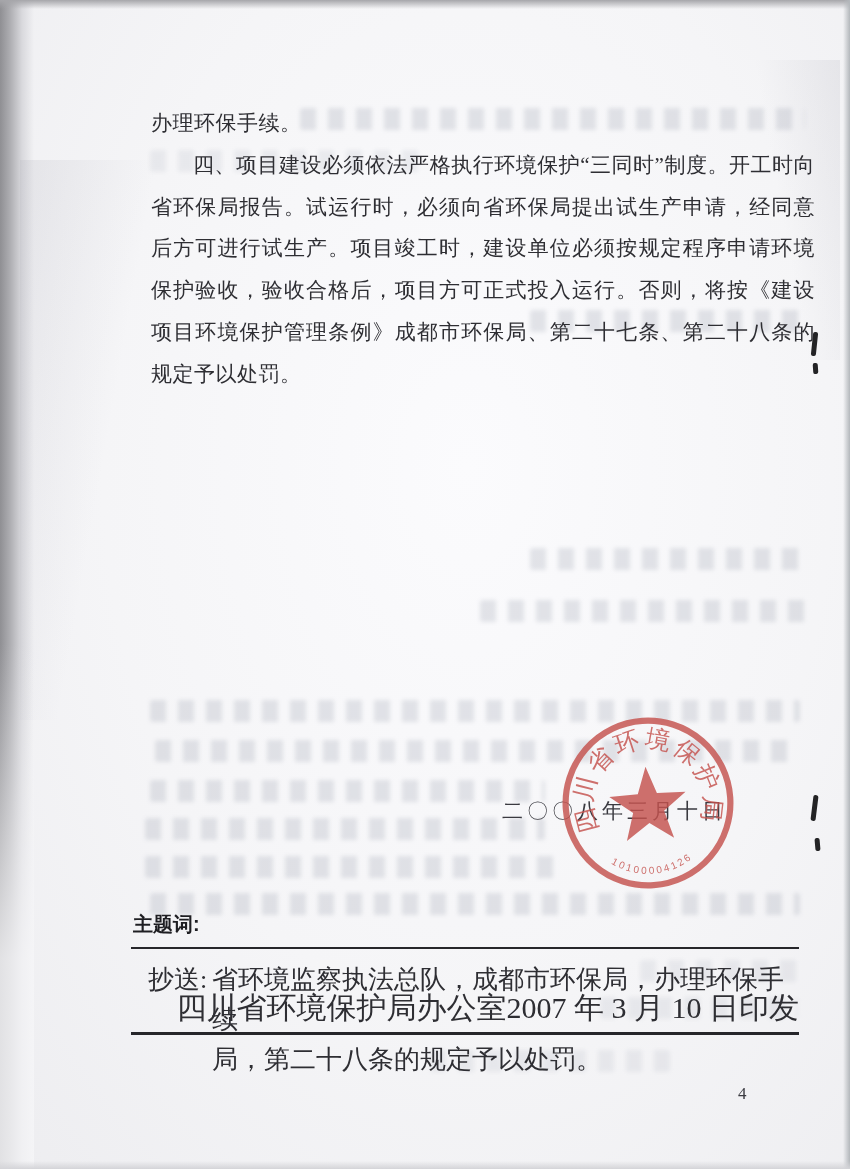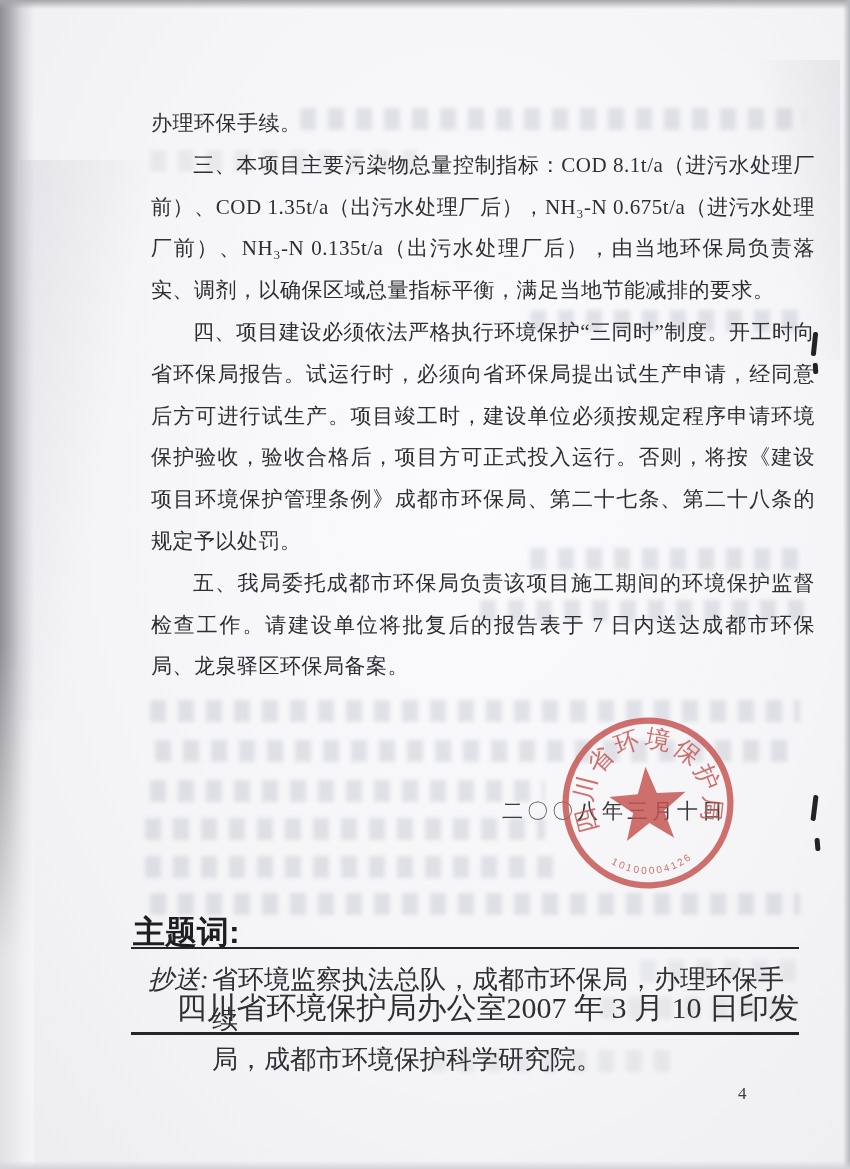--- a/index.html
+++ b/index.html
@@ -51,27 +51,27 @@
     font-size:21px;letter-spacing:4px;color:#3a3a40;white-space:nowrap;}
 
   
   .stamp{position:absolute;left:557px;top:712px;width:182px;height:182px;z-index:3;
     opacity:.82;transform:rotate(-4deg);}
   .stamp svg{width:100%;height:100%;}
 
   
   .subject-row{position:absolute;left:133px;top:911px;width:666px;
     font-family:"Liberation Sans","DejaVu Sans",sans-serif;font-weight:bold;
-    font-size:32px;color:#1e1e22;display:flex;gap:22px;white-space:nowrap;}
+    font-size:20px;color:#1e1e22;display:flex;gap:22px;white-space:nowrap;}
   .rule{position:absolute;left:131px;width:668px;height:2px;background:#26262a;}
   .rule1{top:947px;}
   .rule2{top:1032px;height:2.5px;}
   .cc-row{position:absolute;left:148px;top:960px;width:652px;
     font-size:26px;line-height:40px;color:#2e2e33;display:flex;}
-  .cc-label{flex:0 0 64px;font-style:italic;}
+  .cc-label{flex:0 0 64px;}
   .cc-lines{flex:1;}
   .issuer-row{position:absolute;left:135px;top:988px;width:664px;
     font-size:30px;color:#2e2e33;display:flex;justify-content:flex-end;white-space:nowrap;}
   .page-num{position:absolute;left:738px;top:1084px;font-size:17px;color:#3a3a40;}
 </style>
 </head>
 <body>
 
 <div class="paper">
 
@@ -98,23 +98,21 @@
   <div class="smudge faint" style="top:997px;left:600px;width:198px;"></div>
   <div class="smudge faint" style="top:1050px;left:430px;width:240px;"></div>
 
   <div class="mark" style="left:812px;top:332px;width:5px;height:24px;transform:rotate(6deg);"></div>
   <div class="mark" style="left:813px;top:363px;width:5px;height:11px;transform:rotate(-4deg);"></div>
   <div class="mark" style="left:812px;top:795px;width:5px;height:26px;transform:rotate(7deg);"></div>
   <div class="mark" style="left:815px;top:838px;width:5px;height:13px;transform:rotate(-5deg);"></div>
 
   <main class="body-text">
     <p class="cont">办理环保手续。</p>
-    <p class="ind">三、本项目主要污染物总量控制指标：COD 8.1t/a（进污水处理厂前）、COD 1.35t/a（出污水处理厂后），NH₃-N 0.675t/a（进污水处理厂前）、NH₃-N 0.135t/a（出污水处理厂后），由当地环保局负责落实、调剂，以确保区域总量指标平衡，满足当地节能减排的要求。</p>
     <p class="ind">四、项目建设必须依法严格执行环境保护“三同时”制度。开工时向省环保局报告。试运行时，必须向省环保局提出试生产申请，经同意后方可进行试生产。项目竣工时，建设单位必须按规定程序申请环境保护验收，验收合格后，项目方可正式投入运行。否则，将按《建设项目环境保护管理条例》成都市环保局、第二十七条、第二十八条的规定予以处罚。</p>
-    <p class="ind">五、我局委托成都市环保局负责该项目施工期间的环境保护监督检查工作。请建设单位将批复后的报告表于 7 日内送达成都市环保局、龙泉驿区环保局备案。</p>
   </main>
 
   <div class="doc-date">二〇〇八年三月十日</div>
 
   <div class="stamp">
     <svg viewBox="0 0 190 190" xmlns="http://www.w3.org/2000/svg">
       <circle cx="95" cy="95" r="86" fill="none" stroke-width="6.5" stroke="#c5524e"></circle>
       <polygon points="95,57 105,85.2 134.9,86 111.2,104.3 119.7,133 95,116 70.3,133 78.8,104.3 55.1,86 85,85.2" fill="#c5524e"></polygon>
       <defs>
         <path id="arcOrg" d="M 40.5 114.8 A 58 58 0 1 1 149.5 114.8" fill="none"></path>
@@ -131,21 +129,21 @@
 
   <div class="subject-row">
     <span>主题词:</span>
   </div>
   <div class="rule rule1"></div>
 
   <div class="cc-row">
     <span class="cc-label">抄送:</span>
     <span class="cc-lines">
       <div>省环境监察执法总队，成都市环保局，办理环保手续</div>
-      <div>局，成都市环境保护科学研究院。</div>
+      <div>局，第二十八条的规定予以处罚。</div>
     </span>
   </div>
   <div class="rule rule2"></div>
 
   <div class="issuer-row">
     <span>四川省环境保护局办公室</span>
     <span>2007 年 3 月 10 日印发</span>
   </div>
 
   <div class="page-num">4</div>

